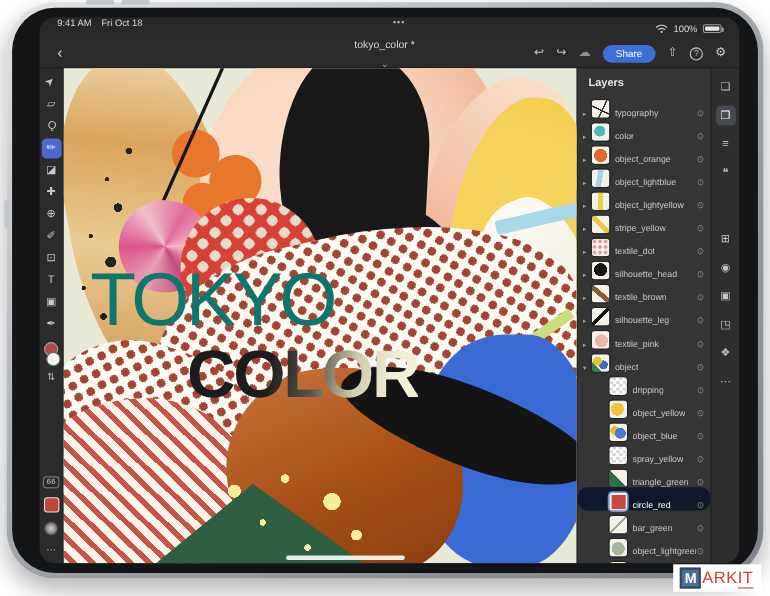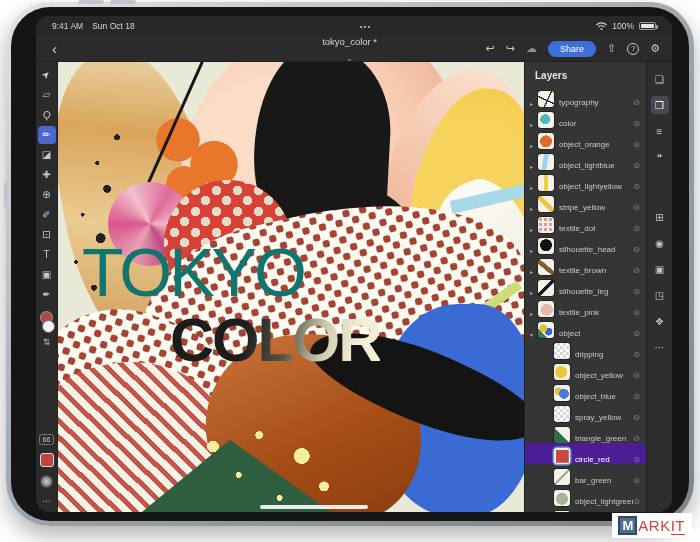--- a/index.html
+++ b/index.html
@@ -11,21 +11,21 @@
         background:linear-gradient(145deg,#e2e4e6,#9aa0a5 55%,#7d8388);box-shadow:0 10px 22px rgba(0,0,0,.30);}
   .hw-btn{position:absolute;background:#c2c6ca;border-radius:2px;}
   .hw-top1{left:72px;top:-2px;width:26px;height:4px;}
   .hw-top2{left:104px;top:-2px;width:26px;height:4px;}
   .hw-side{left:-2px;top:180px;width:4px;height:26px;}
   .bezel{position:absolute;inset:5px;border-radius:39px;background:#141517;}
   .screen{position:absolute;left:30px;top:14px;width:636px;height:496px;border-radius:14px;
           background:#2b2b2b;overflow:hidden;display:flex;flex-direction:column;}
 
   
-  .statusbar{height:20px;display:flex;align-items:center;padding:0 16px;color:#d8d8d8;font-size:8.5px;background:#282828;}
+  .statusbar{height:20px;display:flex;padding:0 16px;color:#d8d8d8;font-size:8.5px;background:#282828;}
   .statusbar .left{display:flex;gap:9px;}
   .statusbar .mid{flex:1;text-align:center;color:#bdbdbd;letter-spacing:1px;font-size:8px;}
   .statusbar .right{display:flex;align-items:center;gap:5px;}
   .battery{width:17px;height:8px;border:1px solid #9a9a9a;border-radius:2px;position:relative;}
   .battery i{position:absolute;inset:1px;background:#e8e8e8;border-radius:1px;}
   .battery:after{content:"";position:absolute;right:-3px;top:2px;width:2px;height:4px;background:#9a9a9a;border-radius:0 1px 1px 0;}
 
   
   .appbar{height:26px;display:flex;align-items:center;padding:0 12px;background:#2b2b2b;border-bottom:1px solid #1f1f1f;position:relative;color:#cfcfcf;}
   .back{font-size:15px;color:#d0d0d0;line-height:1;margin-left:4px;}
@@ -128,21 +128,21 @@
   @supports (-webkit-background-clip:text){
     .title2{background:linear-gradient(100deg,#1c1c1c 35%,#55554a 55%,#cfcdb0 72%,#f2efd4 88%);
             -webkit-background-clip:text;background-clip:text;color:transparent;}
   }
   .home-indicator{position:absolute;bottom:3px;left:55%;transform:translateX(-50%);width:108px;height:4px;border-radius:3px;background:#f4f4f4;opacity:.95;}
 
   
   .layers{width:122px;background:#353535;border-left:1px solid #202020;display:flex;flex-direction:column;overflow:hidden;}
   .layers-header{padding:8px 10px 5px;font-size:10px;font-weight:bold;color:#e6e6e6;}
   .lrow{height:21px;display:flex;align-items:flex-end;padding-left:5px;flex:none;}
-  .lrow.sel{background:#4c1d95;}
+  .lrow.sel{background:#0f172a;border-radius:9px;}
   .lrow.child{padding-left:21px;}
   .tri{width:8px;font-size:6px;color:#a8a8a8;flex:none;}
   .thumb{width:16px;height:16px;border-radius:3px;background:#f3f1e8;flex:none;margin-right:5px;box-shadow:0 0 0 1px rgba(0,0,0,.35);}
   .lrow.sel .thumb{box-shadow:0 0 0 1.5px #6f9bd8;}
   .lname{font-size:8px;color:#c9c9c9;white-space:nowrap;overflow:hidden;}
   .lrow.sel .lname{color:#fff;}
   .eye{margin-left:auto;margin-right:6px;font-size:8px;color:#8f8f8f;flex:none;}
 
   
   .t-typography{background-color:#f3f1e8;background-image:linear-gradient(25deg,transparent 42%,#222 43% 48%,transparent 49%),linear-gradient(115deg,transparent 55%,#333 56% 61%,transparent 62%);}
@@ -186,21 +186,21 @@
     <span class="hw-btn hw-top1"></span>
     <span class="hw-btn hw-top2"></span>
     <span class="hw-btn hw-side"></span>
     <div class="bezel"></div>
 
     <div class="screen">
 
       <div class="statusbar">
         <div class="left">
           <span>9:41 AM</span>
-          <span>Sun Oct 18</span>
+          <span>Fri Oct 18</span>
         </div>
         <div class="mid">•••</div>
         <div class="right">
           <svg width="11" height="8" viewBox="0 0 11 8">
             <path d="M0.5 3 A7 7 0 0 1 10.5 3" stroke="#cfcfcf" fill="none" stroke-width="1.2"></path>
             <path d="M2.5 5 A4.2 4.2 0 0 1 8.5 5" stroke="#cfcfcf" fill="none" stroke-width="1.2"></path>
             <circle cx="5.5" cy="7" r="1" fill="#cfcfcf"></circle>
           </svg>
           <span>100%</span>
           <span class="battery">

